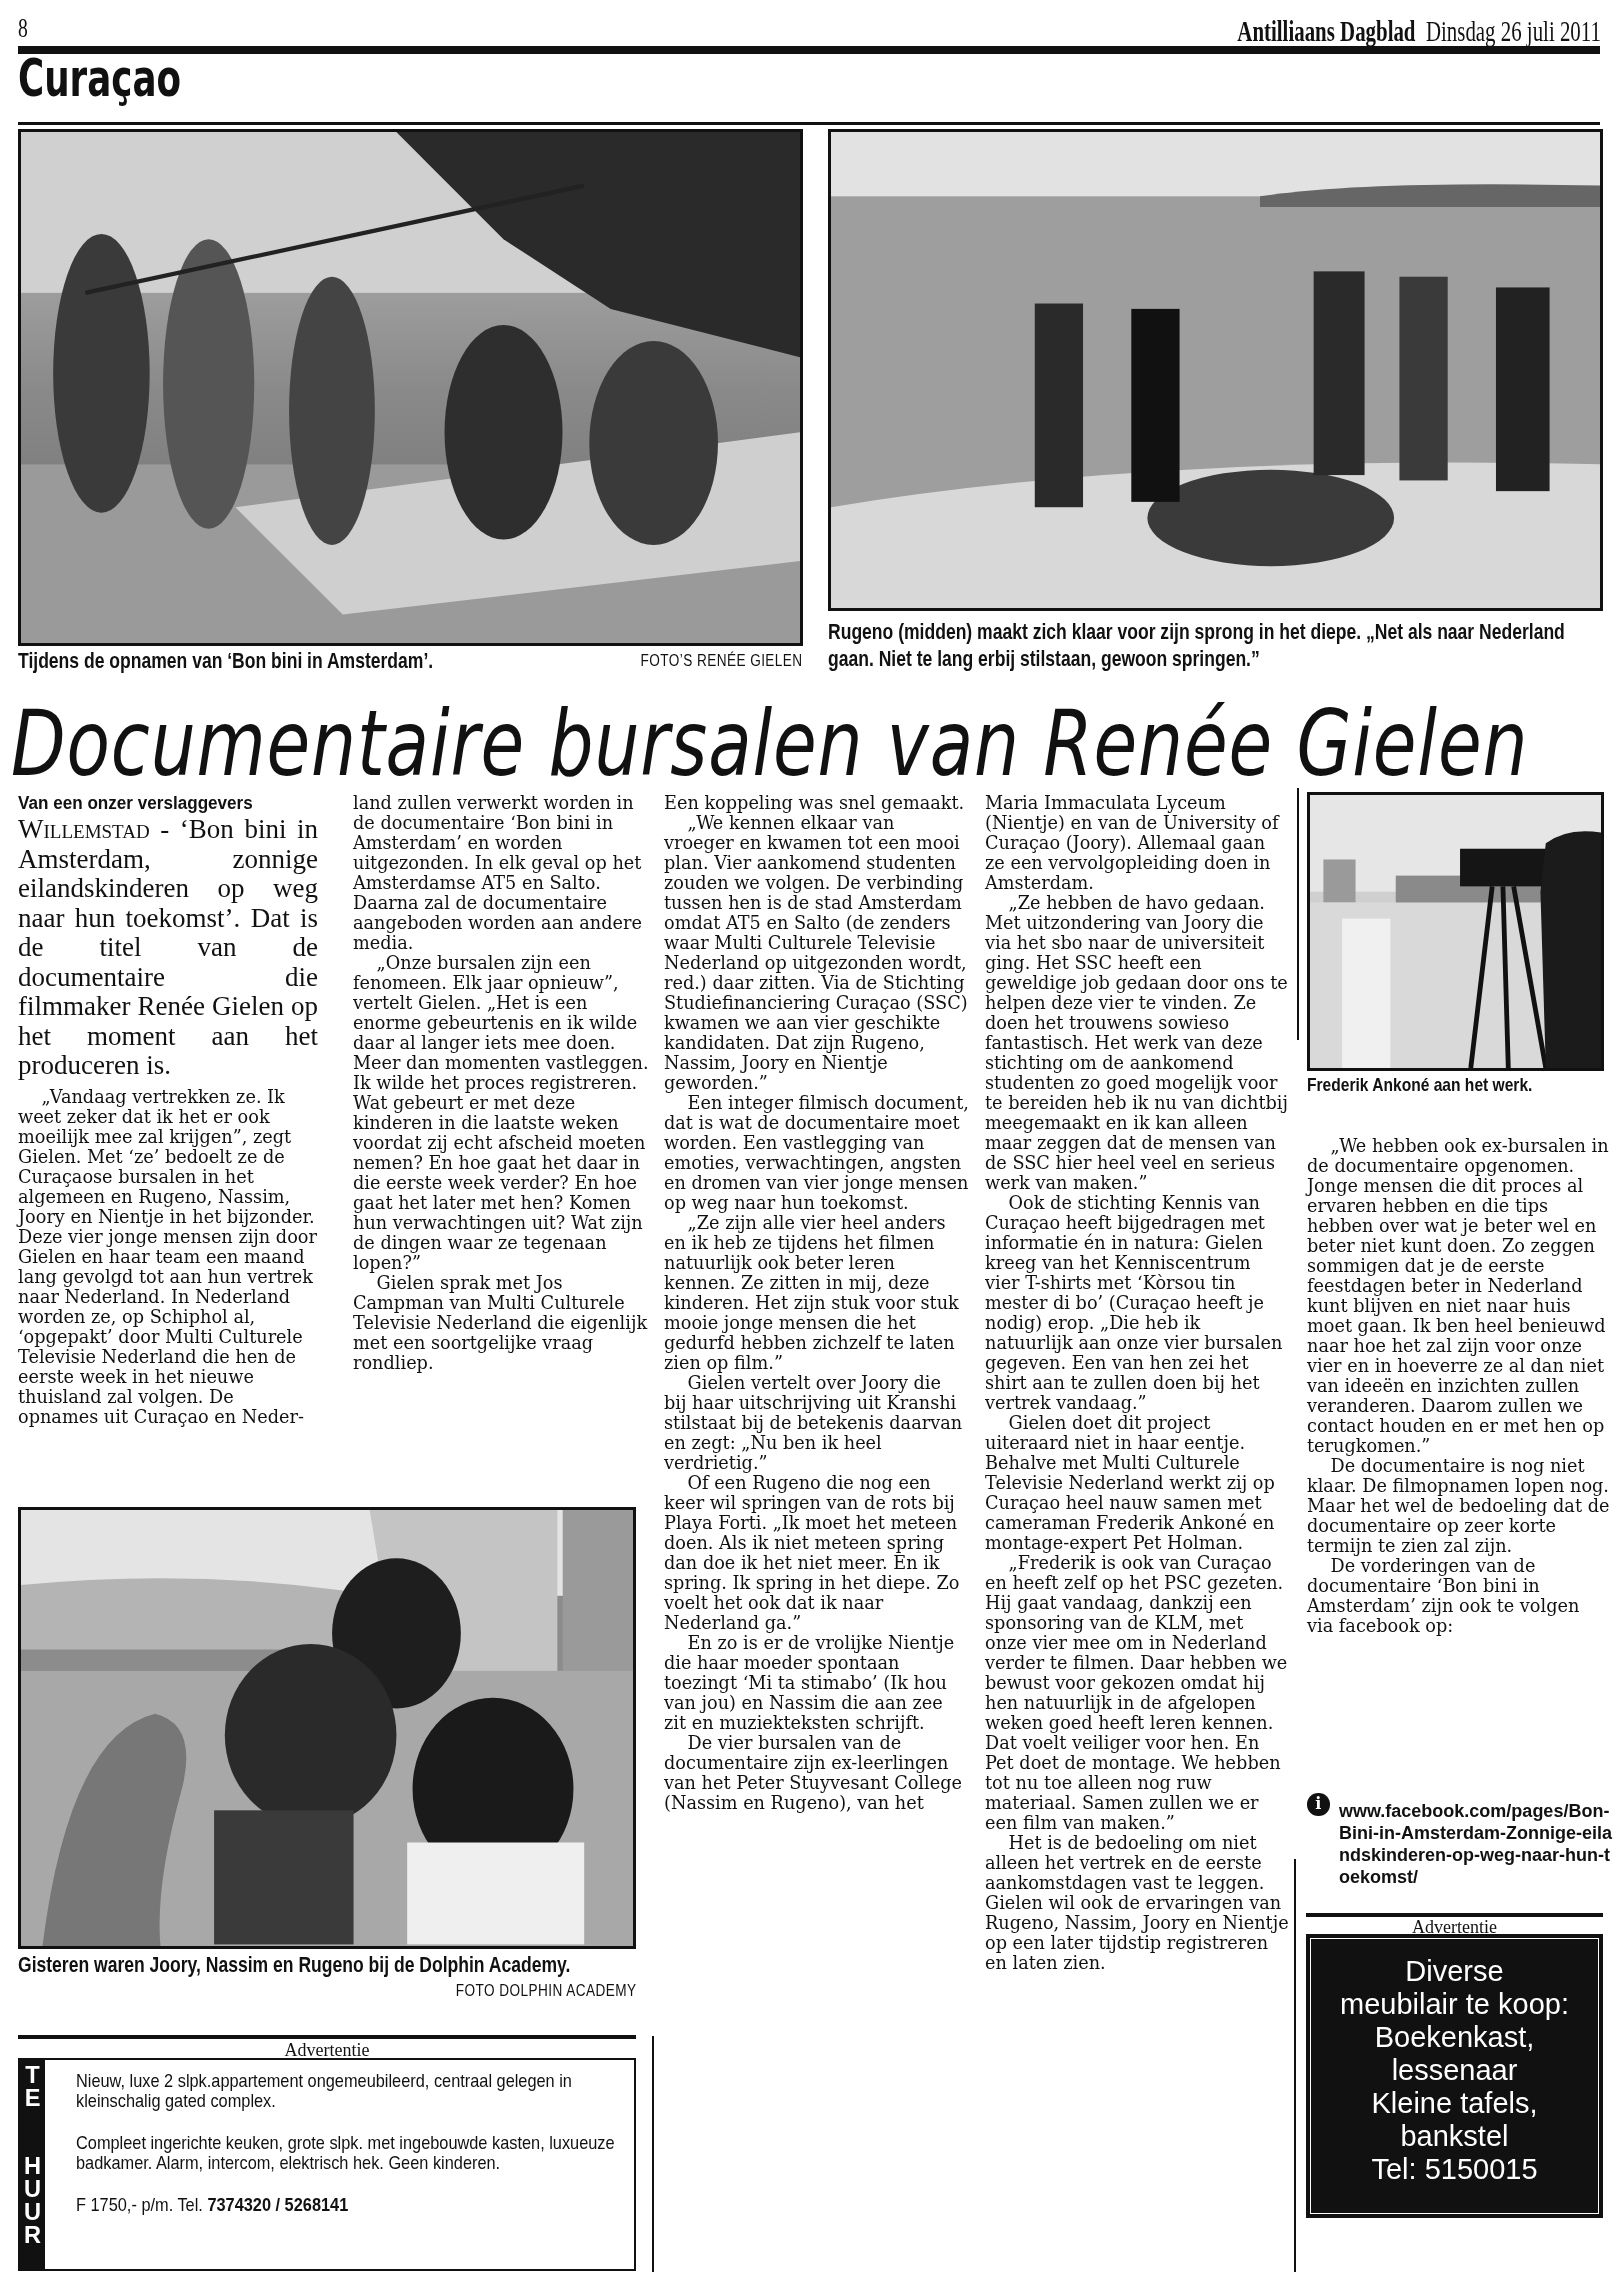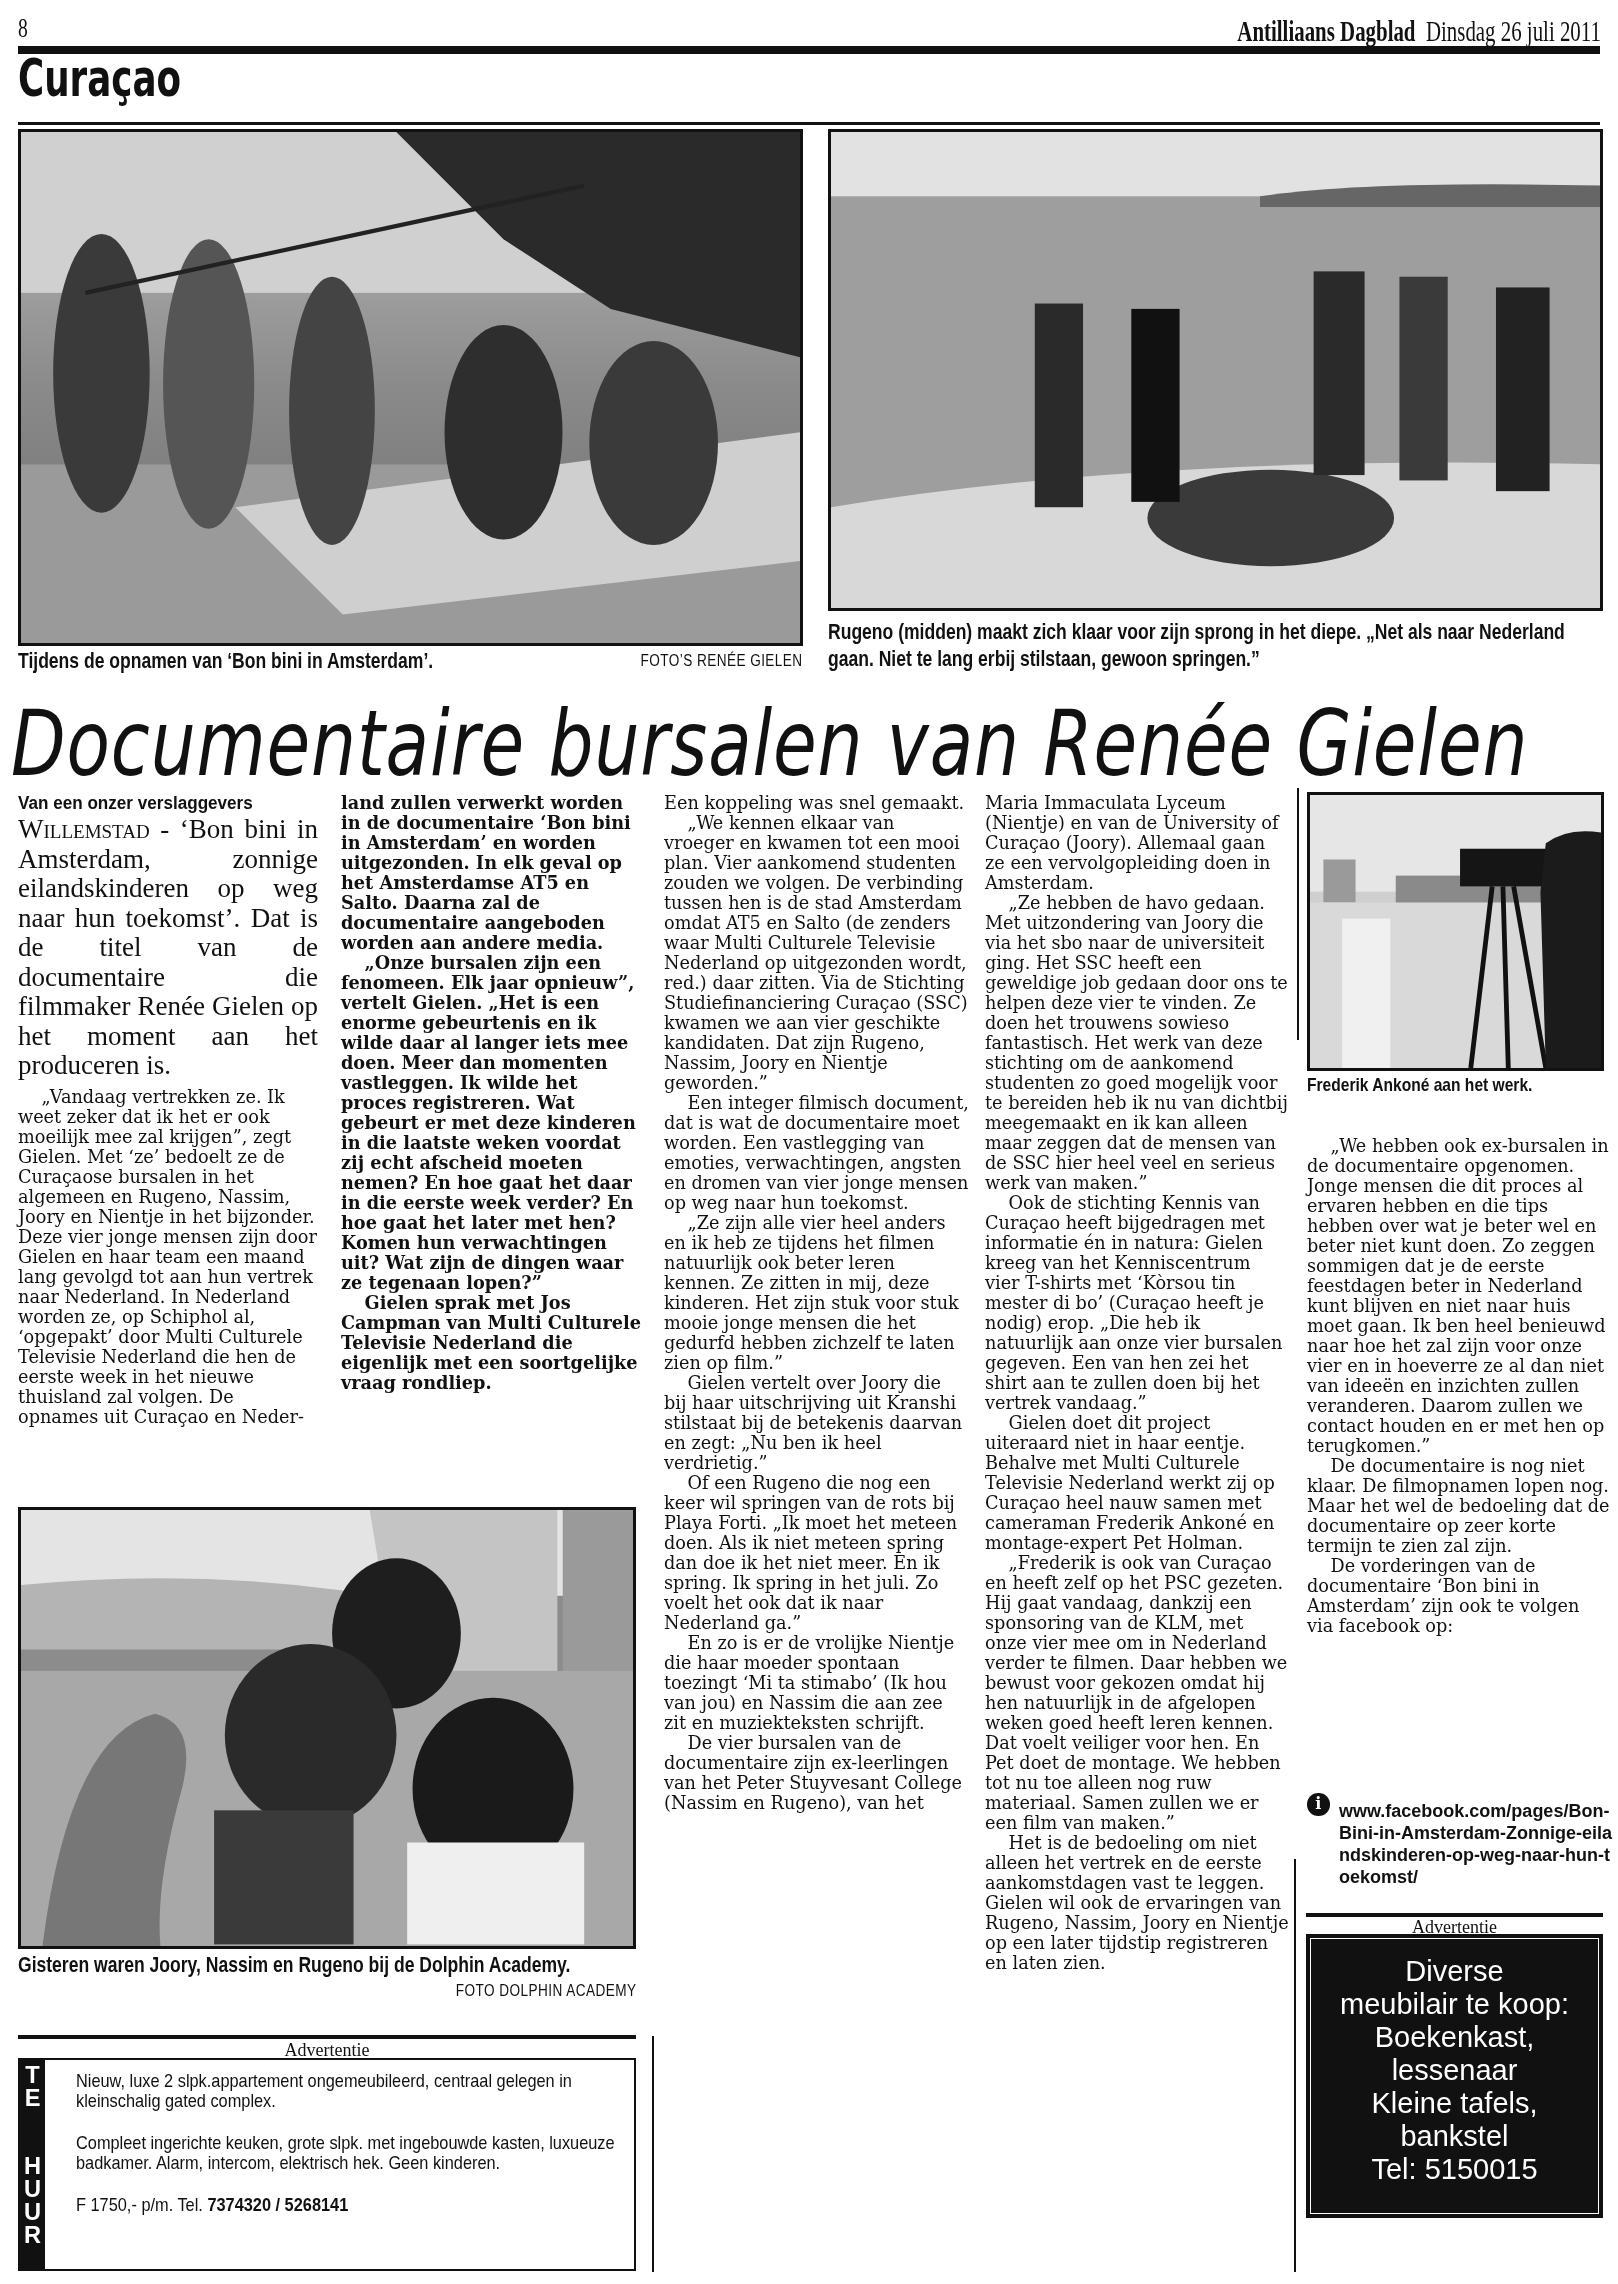--- a/index.html
+++ b/index.html
@@ -35,21 +35,21 @@
   #credit-4 { right:983px; top:1982px; }
 
   
   #headline { left:10.7px; top:691px; font-size:91px; font-style:italic; white-space:nowrap; transform:scaleX(0.78); transform-origin:left top; letter-spacing:1.1px; font-family:"DejaVu Sans", sans-serif; font-weight:normal; }
 
   
   .col { font-family:"DejaVu Serif", serif; font-size:17.7px; line-height:20px; color:#111; }
   .col p { margin:0; text-indent:23.6px; }
   .col p.noindent { text-indent:0; }
   #col-1 { left:18px; top:793px; width:300px; }
-  #col-2 { left:341px; top:793px; width:305px;font-weight:bold; }
+  #col-2 { left:353px; top:793px; width:305px; }
   #col-3 { left:664px; top:793px; width:305px; }
   #col-4 { left:985px; top:793px; width:305px; }
   #col-5 { left:1307px; top:1136px; width:303px; }
 
   #byline { font-family:"Liberation Sans", sans-serif; font-weight:bold; font-size:18px; margin-bottom:2.1px; transform:scaleX(0.95); transform-origin:left top; white-space:nowrap; }
   #lead { font-family:"Liberation Serif", serif; font-size:27px; line-height:29.5px; text-align:justify; margin:0; }
   #lead .dateline { font-variant:small-caps; }
 
   
   #info-icon { left:1307px; top:1793px; width:22.5px; height:22.5px; border-radius:50%; background:#111; color:#fff; font-family:"DejaVu Serif", serif; font-weight:bold; font-size:16px; text-align:center; line-height:22.5px; }
@@ -183,21 +183,21 @@
 <div class="abs vrule" style="left:652px; top:2036px; height:236px;"></div>
 <div class="abs vrule" style="left:1294px; top:1859px; height:413px;"></div>
 <div class="abs vrule" style="left:1297px; top:788px; height:252px;"></div>
 
 <div class="abs col" id="col-3">
   <p class="noindent">Een koppeling was snel gemaakt.</p>
   <p>„We kennen elkaar van vroeger en kwamen tot een mooi plan. Vier aankomend studenten zouden we volgen. De verbinding tussen hen is de stad Amsterdam omdat AT5 en Salto (de zenders waar Multi Culturele Televisie Nederland op uitgezonden wordt, red.) daar zitten. Via de Stichting Studiefinanciering Curaçao (SSC) kwamen we aan vier geschikte kandidaten. Dat zijn Rugeno, Nassim, Joory en Nientje geworden.”</p>
   <p>Een integer filmisch document, dat is wat de documentaire moet worden. Een vastlegging van emoties, verwachtingen, angsten en dromen van vier jonge mensen op weg naar hun toekomst.</p>
   <p>„Ze zijn alle vier heel anders en ik heb ze tijdens het filmen natuurlijk ook beter leren kennen. Ze zitten in mij, deze kinderen. Het zijn stuk voor stuk mooie jonge mensen die het gedurfd hebben zichzelf te laten zien op film.”</p>
   <p>Gielen vertelt over Joory die bij haar uitschrijving uit Kranshi stilstaat bij de betekenis daarvan en zegt: „Nu ben ik heel verdrietig.”</p>
-  <p>Of een Rugeno die nog een keer wil springen van de rots bij Playa Forti. „Ik moet het meteen doen. Als ik niet meteen spring dan doe ik het niet meer. En ik spring. Ik spring in het juli. Zo voelt het ook dat ik naar Nederland ga.”</p>
+  <p>Of een Rugeno die nog een keer wil springen van de rots bij Playa Forti. „Ik moet het meteen doen. Als ik niet meteen spring dan doe ik het niet meer. En ik spring. Ik spring in het diepe. Zo voelt het ook dat ik naar Nederland ga.”</p>
   <p>En zo is er de vrolijke Nientje die haar moeder spontaan toezingt ‘Mi ta stimabo’ (Ik hou van jou) en Nassim die aan zee zit en muziekteksten schrijft.</p>
   <p>De vier bursalen van de documentaire zijn ex-leerlingen van het Peter Stuyvesant College (Nassim en Rugeno), van het</p>
 </div>
 
 <div class="abs col" id="col-4">
   <p class="noindent">Maria Immaculata Lyceum (Nientje) en van de University of Curaçao (Joory). Allemaal gaan ze een vervolgopleiding doen in Amsterdam.</p>
   <p>„Ze hebben de havo gedaan. Met uitzondering van Joory die via het sbo naar de universiteit ging. Het SSC heeft een geweldige job gedaan door ons te helpen deze vier te vinden. Ze doen het trouwens sowieso fantastisch. Het werk van deze stichting om de aankomend studenten zo goed mogelijk voor te bereiden heb ik nu van dichtbij meegemaakt en ik kan alleen maar zeggen dat de mensen van de SSC hier heel veel en serieus werk van maken.”</p>
   <p>Ook de stichting Kennis van Curaçao heeft bijgedragen met informatie én in natura: Gielen kreeg van het Kenniscentrum vier T-shirts met ‘Kòrsou tin mester di bo’ (Curaçao heeft je nodig) erop. „Die heb ik natuurlijk aan onze vier bursalen gegeven. Een van hen zei het shirt aan te zullen doen bij het vertrek vandaag.”</p>
   <p>Gielen doet dit project uiteraard niet in haar eentje. Behalve met Multi Culturele Televisie Nederland werkt zij op Curaçao heel nauw samen met cameraman Frederik Ankoné en montage-expert Pet Holman.</p>
   <p>„Frederik is ook van Curaçao en heeft zelf op het PSC gezeten. Hij gaat vandaag, dankzij een sponsoring van de KLM, met onze vier mee om in Nederland verder te filmen. Daar hebben we bewust voor gekozen omdat hij hen natuurlijk in de afgelopen weken goed heeft leren kennen. Dat voelt veiliger voor hen. En Pet doet de montage. We hebben tot nu toe alleen nog ruw materiaal. Samen zullen we er een film van maken.”</p>

